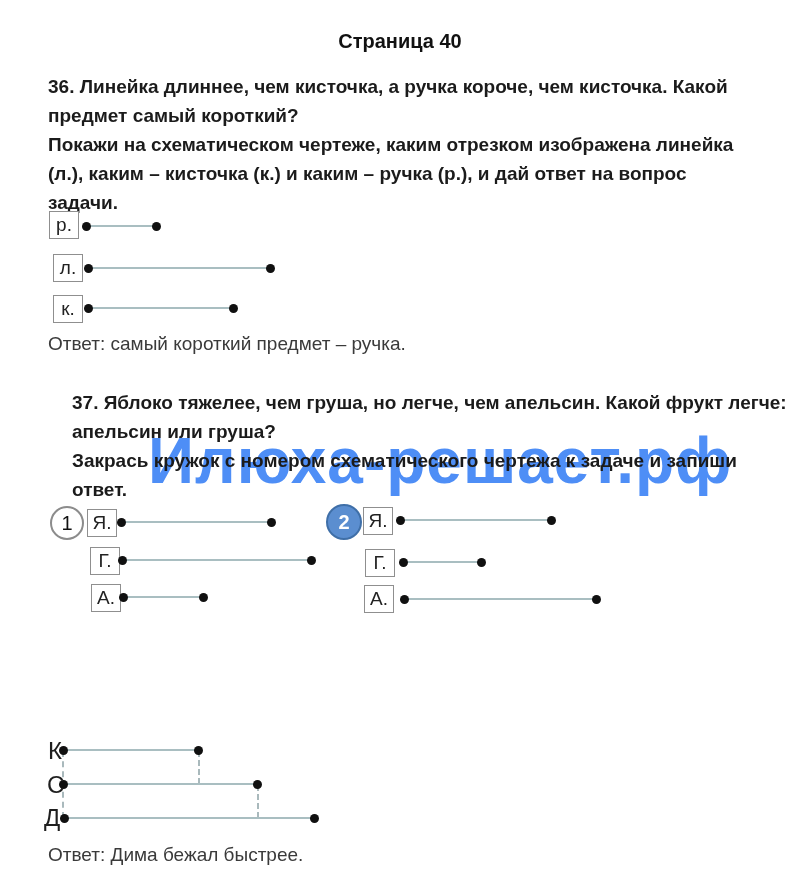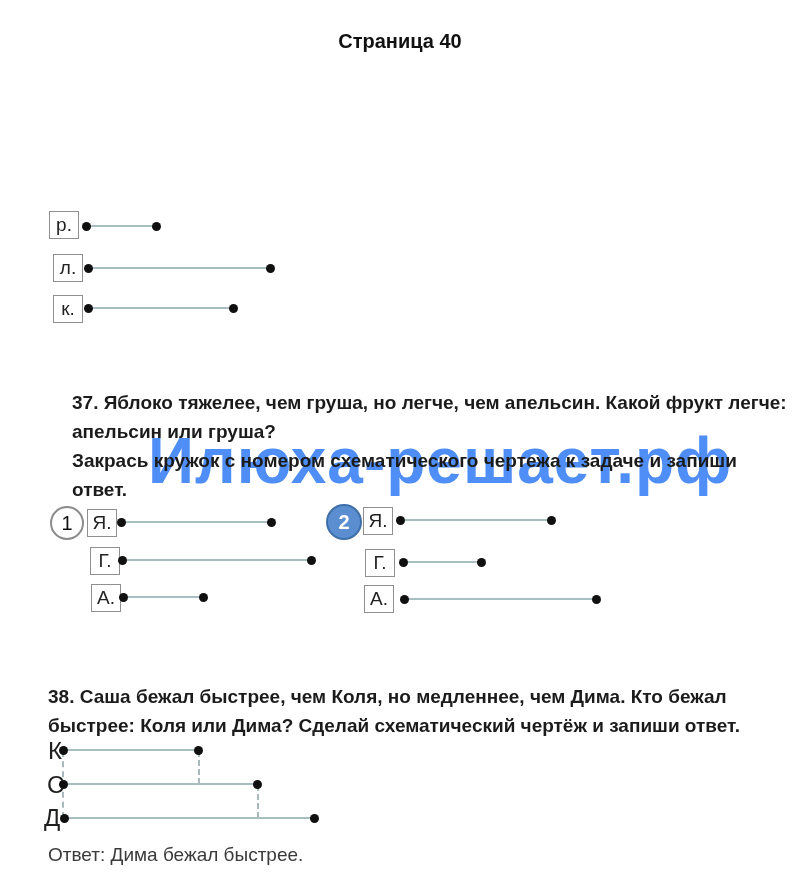--- a/index.html
+++ b/index.html
@@ -64,20 +64,25 @@
 </style>
 </head>
 <body>
 
 <div id="page">
 
   <div class="watermark">Илюха-решает.рф</div>
 
   <div class="page-title">Страница 40</div>
 
+  <div class="statement" style="top:72px;">36. Линейка длиннее, чем кисточка, а ручка короче, чем кисточка. Какой
+предмет самый короткий?
+Покажи на схематическом чертеже, каким отрезком изображена линейка
+(л.), каким – кисточка (к.) и каким – ручка (р.), и дай ответ на вопрос
+задачи.</div>
 
   <div>
 
     <div class="lbl-box" style="left:49px;top:211px;">р.</div>
     <div class="segment" style="left: 86px; top: 225px; width: 71px;">
       <span class="dot start"></span>
       <span class="dot end"></span>
     </div>
 
     <div class="lbl-box" style="left:53px;top:254px;">л.</div>
@@ -86,20 +91,21 @@
       <span class="dot end"></span>
     </div>
 
     <div class="lbl-box" style="left:53px;top:295px;">к.</div>
     <div class="segment" style="left: 88px; top: 307px; width: 146px;">
       <span class="dot start"></span>
       <span class="dot end"></span>
     </div>
   </div>
 
+  <div class="answer" style="top:333px;">Ответ: самый короткий предмет – ручка.</div>
 
   <div class="statement" style="top:388px;margin-left:24px;">37. Яблоко тяжелее, чем груша, но легче, чем апельсин. Какой фрукт легче:
 апельсин или груша?
 Закрась кружок с номером схематического чертежа к задаче и запиши
 ответ.</div>
 
   <div>
     <div class="num-circle plain" style="left:50px;top:506px;">1</div>
     <div class="lbl-box" style="left:87px;top:509px;">Я.</div>
     <div class="segment" style="left: 121px; top: 521px; width: 151px;">
@@ -131,22 +137,20 @@
       <span class="dot end"></span>
     </div>
     <div class="lbl-box" style="left:364px;top:585px;">А.</div>
     <div class="segment" style="left: 404px; top: 598px; width: 193px;">
       <span class="dot start"></span>
       <span class="dot end"></span>
     </div>
   </div>
 
 
-  <div class="statement" style="top:682px;">38. Саша бежал быстрее, чем Коля, но медленнее, чем Дима. Кто бежал
-быстрее: Коля или Дима? Сделай схематический чертёж и запиши ответ.</div>
 
   <div>
 
     <div class="vdash" style="left:62px;top:751px;height:67px;"></div>
     <div class="vdash" style="left:198px;top:751px;height:33px;"></div>
     <div class="vdash" style="left:257px;top:785px;height:33px;"></div>
 
     <div class="run-letter" style="left:48px;top:737px;">К</div>
     <div class="segment" style="left: 63px; top: 749px; width: 136px;">
       <span class="dot start"></span>

